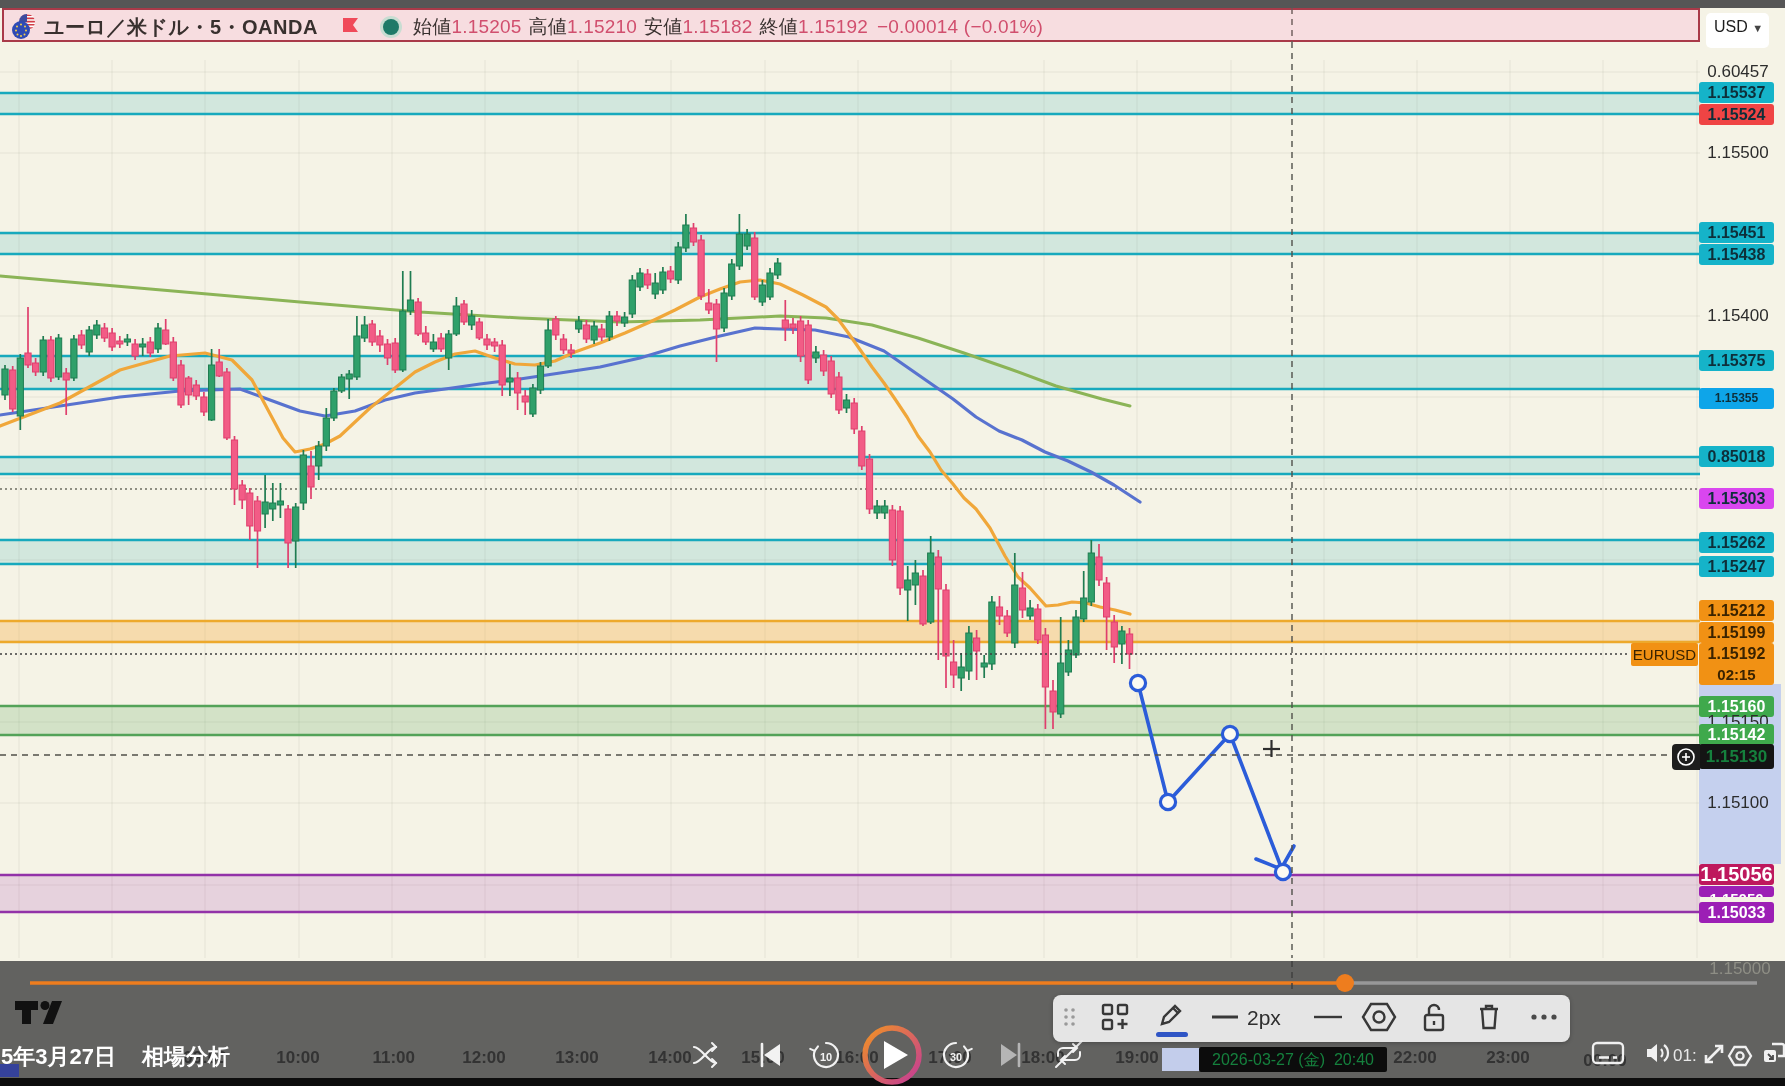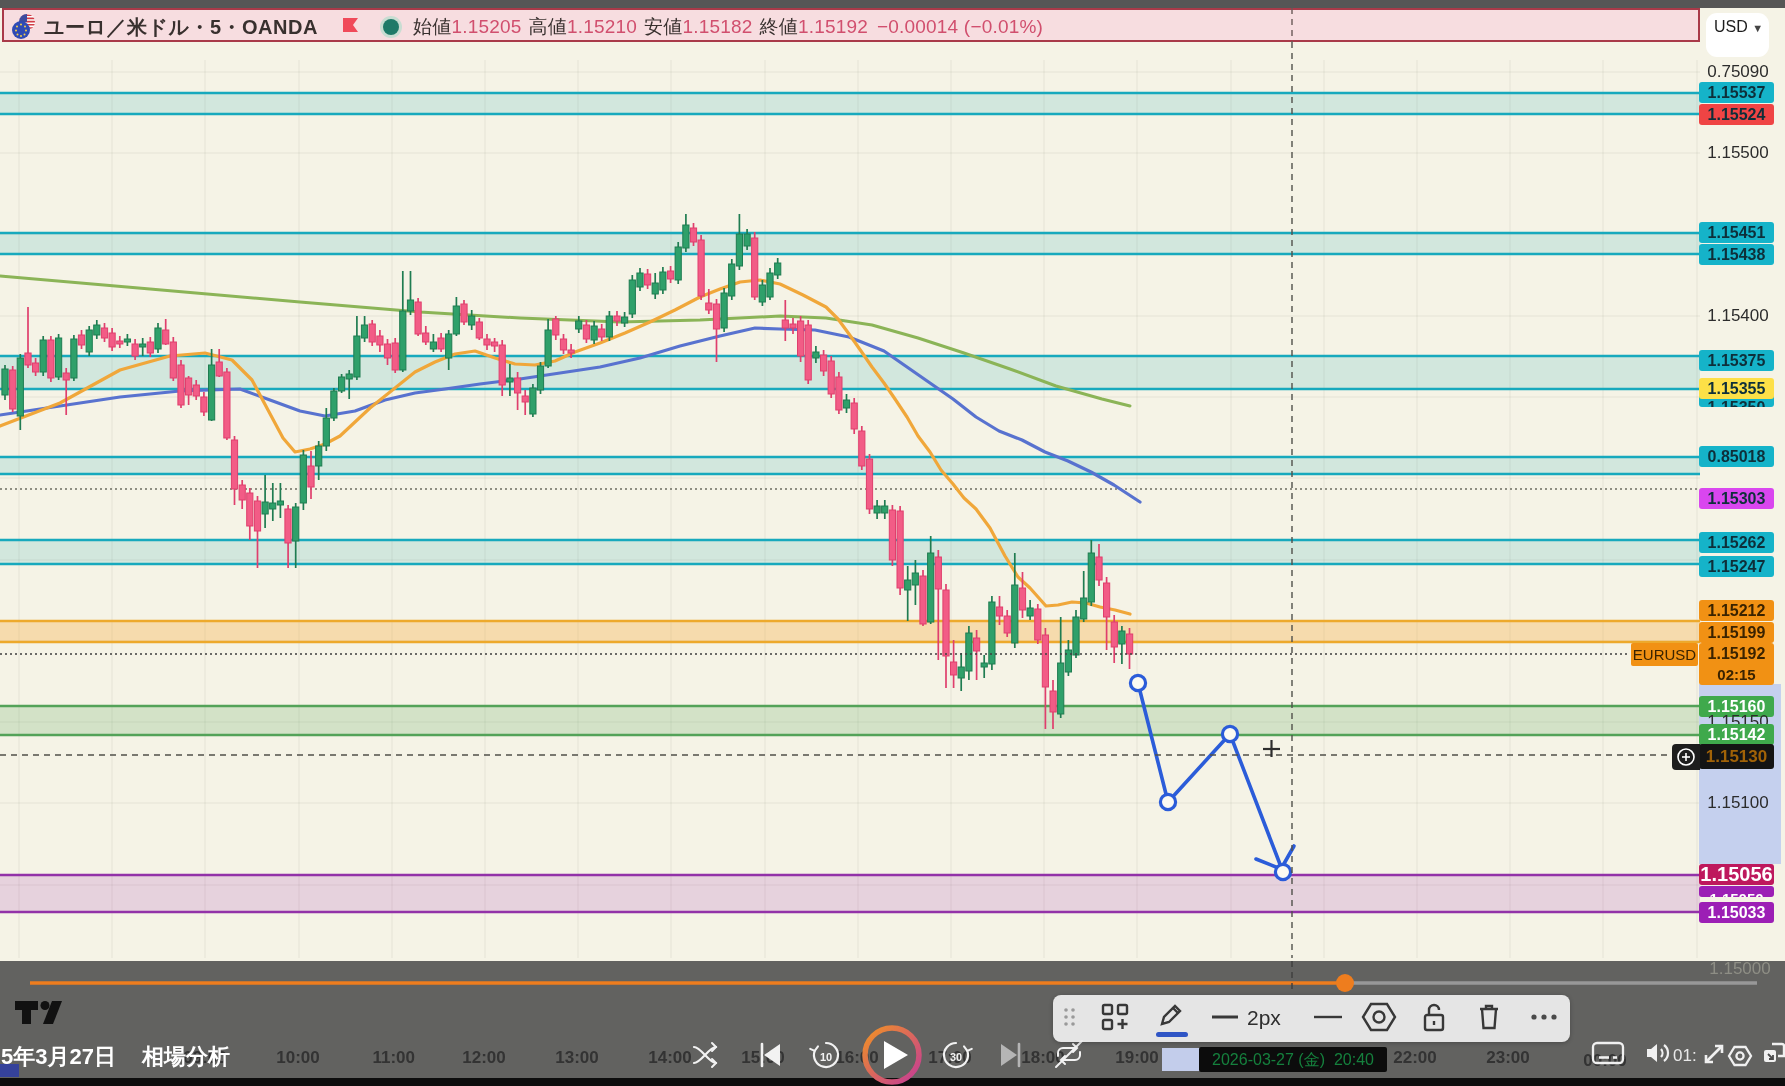--- a/index.html
+++ b/index.html
@@ -370,42 +370,42 @@
 <circle cx="1138" cy="683" r="7.6" fill="#fbfaf2" stroke="#2b5cd9" stroke-width="3.2"></circle>
 <circle cx="1168" cy="802" r="7.6" fill="#fbfaf2" stroke="#2b5cd9" stroke-width="3.2"></circle>
 <circle cx="1230" cy="734" r="7.6" fill="#fbfaf2" stroke="#2b5cd9" stroke-width="3.2"></circle>
 <circle cx="1283" cy="872" r="7.6" fill="#fbfaf2" stroke="#2b5cd9" stroke-width="3.2"></circle>
 <line x1="1292" y1="42" x2="1292" y2="958" stroke="#50504a" stroke-width="1.4" stroke-dasharray="6,5"></line>
 <line x1="0" y1="755" x2="1672" y2="755" stroke="#50504a" stroke-width="1.4" stroke-dasharray="6,5"></line>
 <line x1="1263" y1="749" x2="1280" y2="749" stroke="#2e2e2e" stroke-width="2.2"></line>
 <line x1="1271.5" y1="740" x2="1271.5" y2="757" stroke="#2e2e2e" stroke-width="2.2"></line>
 </svg>
 <div style="position:absolute;left:1699px;top:684px;width:82px;height:180px;background:#c5d0ee"></div>
-<div class="axp" style="top:62px;color:#2c2c2c">0.75090</div>
+<div class="axp" style="top:62px;color:#2c2c2c">0.60457</div>
 <div class="axp" style="top:143px;color:#2c2c2c">1.15500</div>
 <div class="axp" style="top:306px;color:#2c2c2c">1.15400</div>
 <div class="axp" style="top:793px;color:#2c2c2c">1.15100</div>
 <div class="axb" style="top:82px;height:21px;line-height:21px;background:#15b3c9;color:#0e2f3a;font-size:16px">1.15537</div>
 <div class="axb" style="top:104px;height:21px;line-height:21px;background:#ef4444;color:#0e2f3a;font-size:16px">1.15524</div>
 <div class="axb" style="top:222px;height:21px;line-height:21px;background:#15b3c9;color:#0e2f3a;font-size:16px">1.15451</div>
 <div class="axb" style="top:244px;height:21px;line-height:21px;background:#15b3c9;color:#0e2f3a;font-size:16px">1.15438</div>
 <div class="axb" style="top:350px;height:21px;line-height:21px;background:#15b3c9;color:#0e2f3a;font-size:16px">1.15375</div>
 <div class="axb" style="top:393px;height:14px;line-height:30px;background:#15b3c9;color:#0e2f3a;font-size:16px;overflow:hidden">1.15350</div>
-<div class="axb" style="top:378px;height:21px;line-height:21px;background:#fde047;color:#0e2f3a;font-size:16px">1.15355</div>
+<div class="axb" style="top:388px;height:21px;line-height:21px;background:#0ea5e9;color:#0e2f3a;font-size:12px">1.15355</div>
 <div class="axb" style="top:446px;height:21px;line-height:21px;background:#15b3c9;color:#0e2f3a;font-size:16px">0.85018</div>
 <div class="axb" style="top:488px;height:21px;line-height:21px;background:#d946ef;color:#0e2f3a;font-size:16px">1.15303</div>
 <div class="axb" style="top:532px;height:21px;line-height:21px;background:#15b3c9;color:#0e2f3a;font-size:16px">1.15262</div>
 <div class="axb" style="top:556px;height:21px;line-height:21px;background:#15b3c9;color:#0e2f3a;font-size:16px">1.15247</div>
 <div class="axb" style="top:600px;height:21px;line-height:21px;background:#f19114;color:#3a2300;font-size:16px">1.15212</div>
 <div class="axb" style="top:622px;height:21px;line-height:21px;background:#f19114;color:#3a2300;font-size:16px">1.15199</div>
 <div class="axb" style="top:643px;height:42px;background:#f19114;color:#3a2300;font-size:16px;line-height:21px">1.15192<br><span style="font-size:15px">02:15</span></div>
 <div class="axb" style="top:696px;height:21px;line-height:21px;background:#3fa94c;color:#fff;font-size:16px">1.15160</div>
 <div class="axp" style="top:712px;color:#2c2c2c">1.15150</div>
 <div class="axb" style="top:724px;height:21px;line-height:21px;background:#3fa94c;color:#fff;font-size:16px">1.15142</div>
-<div class="axb" style="top:744px;height:25px;line-height:25px;background:#141414;color:#a16207;font-size:17px">1.15130</div>
+<div class="axb" style="top:744px;height:25px;line-height:25px;background:#141414;color:#15803d;font-size:17px">1.15130</div>
 <div class="axb" style="top:864px;height:21px;line-height:21px;background:#be185d;color:#fff;font-size:20px">1.15056</div>
 <div class="axb" style="top:886px;height:11px;line-height:26px;background:#9c1fb5;color:#fff;font-size:15px;overflow:hidden">1.15050</div>
 <div class="axb" style="top:902px;height:21px;line-height:21px;background:#9c1fb5;color:#fff;font-size:16px">1.15033</div>
 
 <div style="position:absolute;left:1631px;top:643px;width:67px;height:23px;background:#f19114;color:#3a2300;font-size:15px;line-height:23px;text-align:center;border-radius:2px">EURUSD</div>
 
 <div style="position:absolute;left:1672px;top:744px;width:28px;height:26px;background:#1d1d1d;border-radius:4px 0 0 4px"></div>
 <svg width="30" height="30" style="position:absolute;left:1672px;top:744px">
       <circle cx="14" cy="13" r="8" fill="none" stroke="#fff" stroke-width="1.6"></circle>
       <line x1="10" y1="13" x2="18" y2="13" stroke="#fff" stroke-width="1.6"></line>
@@ -613,20 +613,20 @@
 <svg width="24" height="20" style="position:absolute;left:342px;top:17px">
       <path d="M1,1 h15 l-5,7 5,7 h-15 z" fill="#f04a5a"></path>
     </svg>
 <circle>
 <svg width="26" height="26" style="position:absolute;left:378px;top:14px">
         <circle cx="13" cy="13" r="11" fill="#c9ddd2"></circle>
         <circle cx="13" cy="13" r="8" fill="#1e7a68"></circle>
       </svg>
 <div style="position:absolute;left:413px;top:14px;font-size:19px;color:#38302e;letter-spacing:0.2px"><span>始値</span><span style="color:#d14f6e">1.15205</span><span style="display:inline-block;width:7px"></span><span>高値</span><span style="color:#d14f6e">1.15210</span><span style="display:inline-block;width:7px"></span><span>安値</span><span style="color:#d14f6e">1.15182</span><span style="display:inline-block;width:7px"></span><span>終値</span><span style="color:#d14f6e">1.15192</span><span style="display:inline-block;width:9px"></span><span style="color:#d14f6e">−0.00014 (−0.01%)</span></div>
 
-<div style="position:absolute;left:1706px;top:13px;width:63px;height:44px;background:#fff;border-radius:11px;font-size:16px;color:#1d1d1d;line-height:27px;padding-left:8px;box-sizing:border-box">USD <span style="font-size:11px;color:#444">▼</span></div>
+<div style="position:absolute;left:1706px;top:13px;width:63px;height:35px;background:#fff;border-radius:5px;font-size:16px;color:#1d1d1d;line-height:27px;padding-left:8px;box-sizing:border-box">USD <span style="font-size:11px;color:#444">▼</span></div>
 
 <svg width="10" height="1086" style="position:absolute;left:1287px;top:0">
 <line x1="5" y1="8" x2="5" y2="42" stroke="#6a5a58" stroke-width="1.4" stroke-dasharray="6,5"></line>
 <line x1="5" y1="961" x2="5" y2="992" stroke="#3e3e3e" stroke-width="1.4" stroke-dasharray="6,5"></line>
 </svg>
 
 </circle></div>
 
 </body></html>

